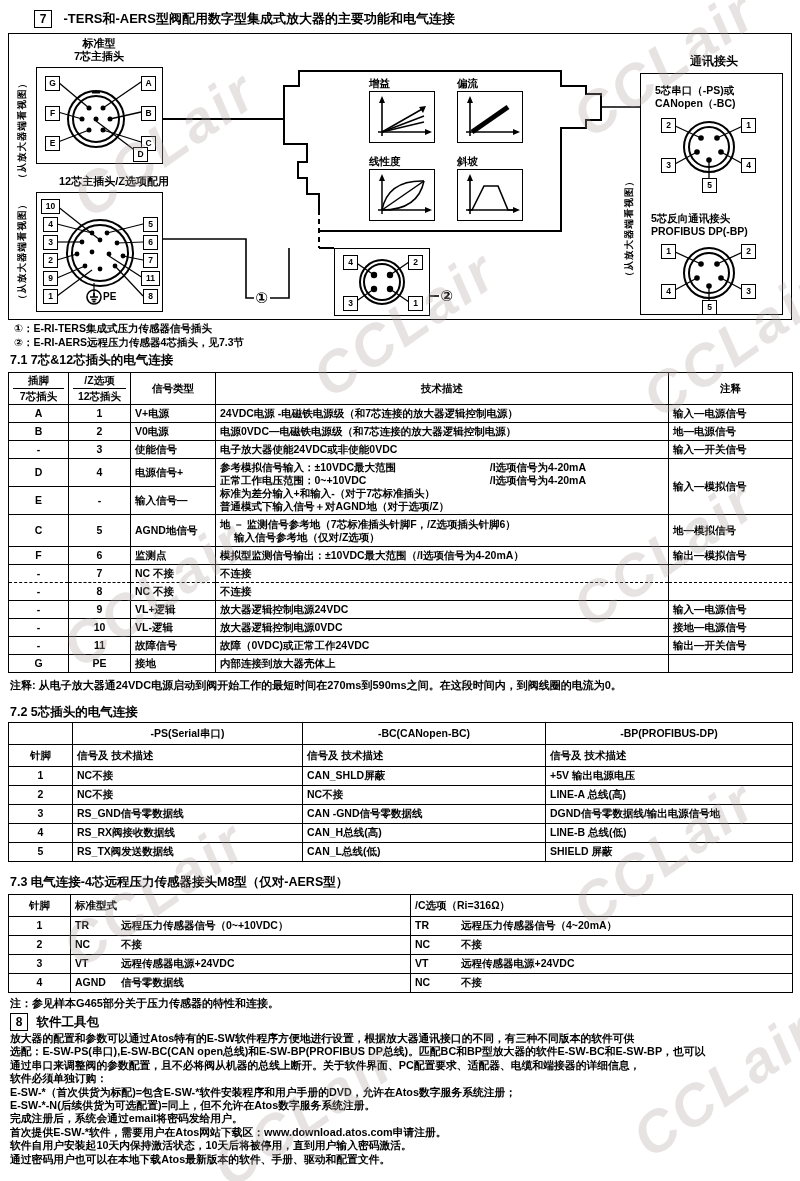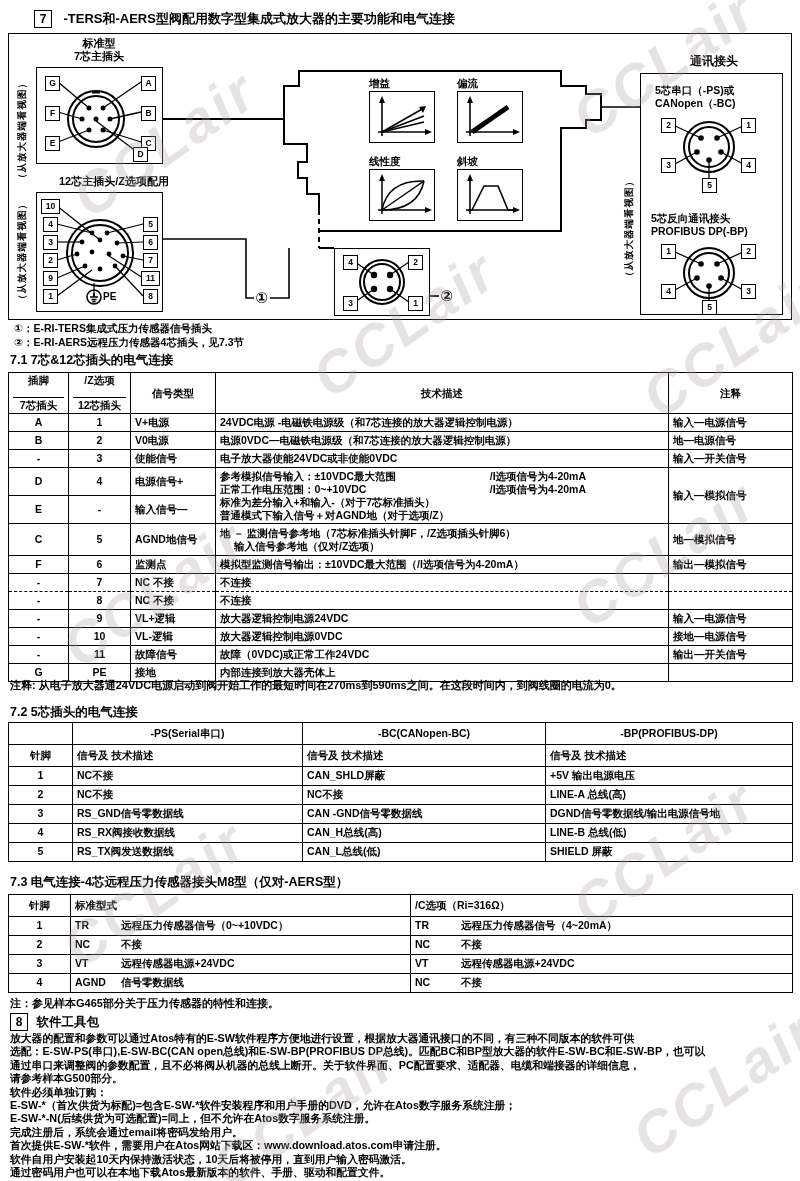--- a/index.html
+++ b/index.html
@@ -28,21 +28,21 @@
   .commtxt{position:absolute;font-size:10.5px;font-weight:bold;line-height:1.25;z-index:2;}
   
   .note-line{position:absolute;font-size:10.5px;font-weight:bold;}
   .stitle{position:absolute;font-size:12.5px;font-weight:bold;}
   
   table{border-collapse:collapse;table-layout:fixed;background:#fff;}
   td{border:1px solid #000;font-size:10.5px;font-weight:bold;padding:1px 4px;line-height:1.25;
      overflow:hidden;vertical-align:middle;}
   .t71 tr{height:18px;} .t71 tr.hd{height:30px;} .t71 tr.rd{height:28px;} .t71 tr.rc{height:32px;}
   .t71 tr.dash td{border-top:1px dashed #000;border-bottom:1px dashed #000;}
-  .h2a{border-bottom:1px solid #000;text-align:center;padding-bottom:10px;}
+  .h2a{border-bottom:1px solid #000;text-align:center;padding-bottom:1px;}
   .h2b{text-align:center;padding-top:1px;}
   .dline{display:flex;} .dr{margin-left:auto;padding-right:78px;}
   .ind{margin-left:14px;}
   .t72 tr{height:19px;} .t72 tr.hd{height:22px;}
   .t73 tr{height:19px;} .t73 tr.hd{height:22px;}
   .nm{display:inline-block;width:46px;}
   
   .s8line{font-size:10.8px;font-weight:bold;line-height:13.4px;}
   
   .wm{position:absolute;font-size:58px;font-weight:bold;font-style:italic;letter-spacing:3px;
@@ -533,21 +533,20 @@
   <div class="note-line" style="left:10px;top:996px;font-size:11px;">注：参见样本G465部分关于压力传感器的特性和连接。</div>
 
   <div class="abs" style="left:10px;top:1012px;">
     <span class="numbox">8</span>
     <span class="b" style="font-size:12.5px;margin-left:4px;">软件工具包</span>
   </div>
   <div class="abs" style="left:10px;top:1032px;width:782px;">
     <div class="s8line">放大器的配置和参数可以通过Atos特有的E-SW软件程序方便地进行设置，根据放大器通讯接口的不同，有三种不同版本的软件可供</div>
     <div class="s8line">选配：E-SW-PS(串口),E-SW-BC(CAN open总线)和E-SW-BP(PROFIBUS DP总线)。匹配BC和BP型放大器的软件E-SW-BC和E-SW-BP，也可以</div>
     <div class="s8line">通过串口来调整阀的参数配置，且不必将阀从机器的总线上断开。关于软件界面、PC配置要求、适配器、电缆和端接器的详细信息，</div>
-    <div class="s8line">请参考样本G500部分。</div>
     <div class="s8line">软件必须单独订购：</div>
     <div class="s8line">E-SW-*（首次供货为标配)=包含E-SW-*软件安装程序和用户手册的DVD，允许在Atos数字服务系统注册；</div>
     <div class="s8line">E-SW-*-N(后续供货为可选配置)=同上，但不允许在Atos数字服务系统注册。</div>
     <div class="s8line">完成注册后，系统会通过email将密码发给用户。</div>
     <div class="s8line">首次提供E-SW-*软件，需要用户在Atos网站下载区：www.download.atos.com申请注册。</div>
     <div class="s8line">软件自用户安装起10天内保持激活状态，10天后将被停用，直到用户输入密码激活。</div>
     <div class="s8line">通过密码用户也可以在本地下载Atos最新版本的软件、手册、驱动和配置文件。</div>
   </div>
 
   <div>

